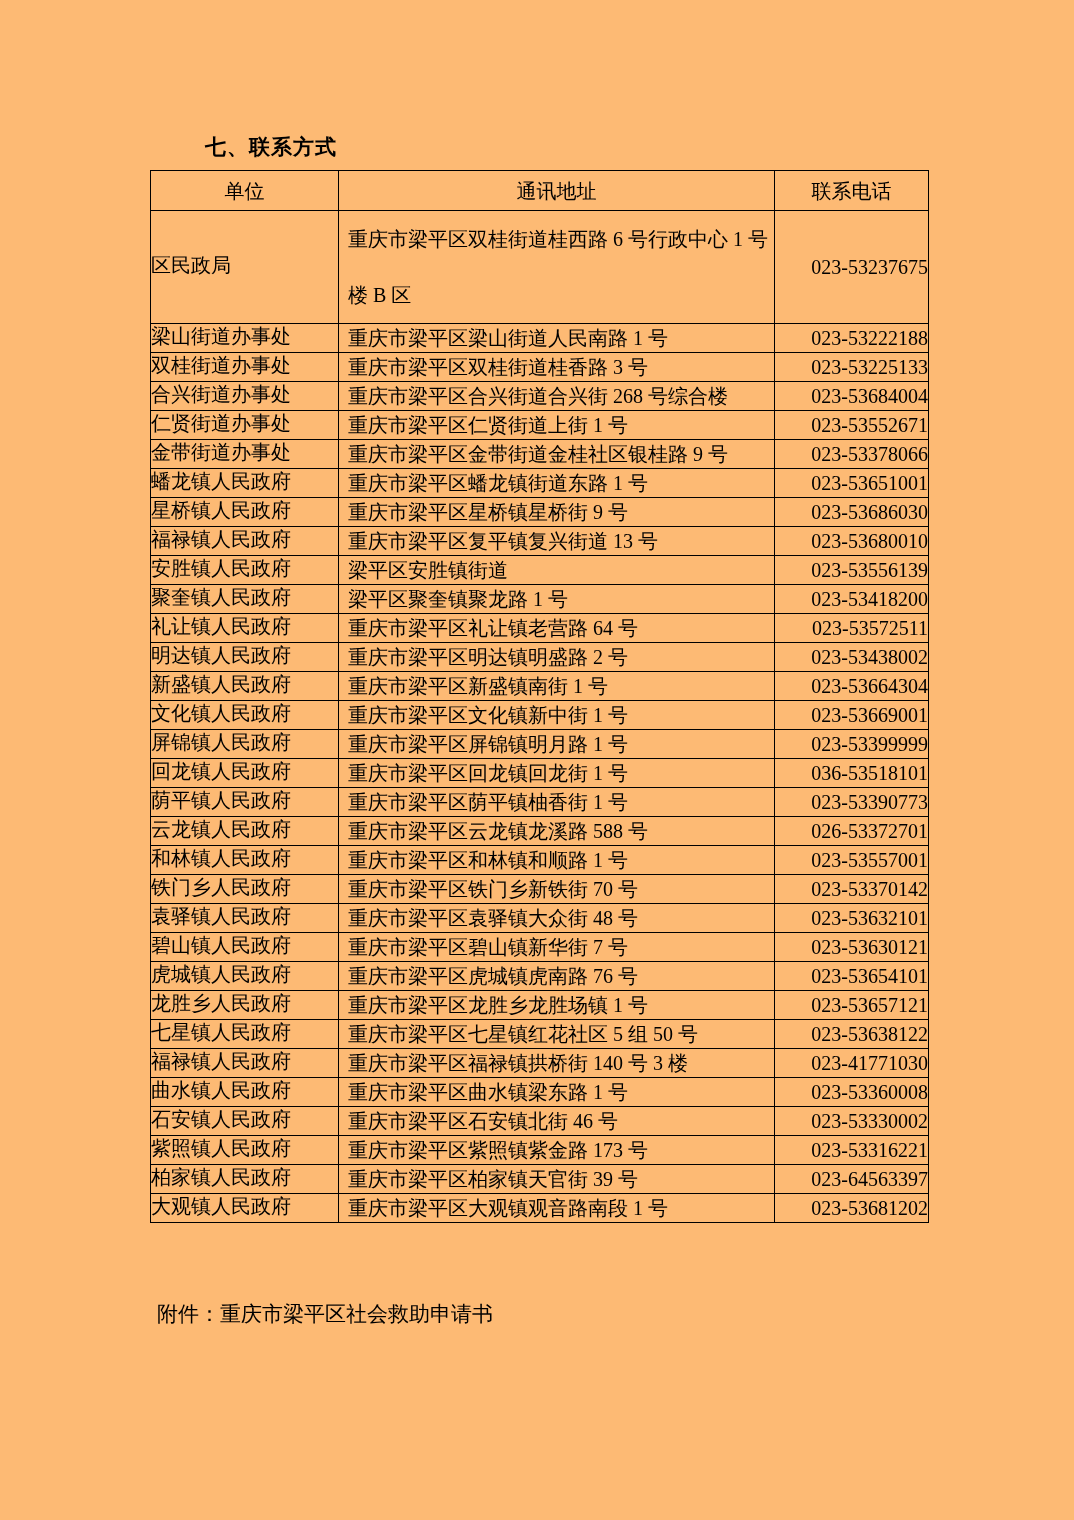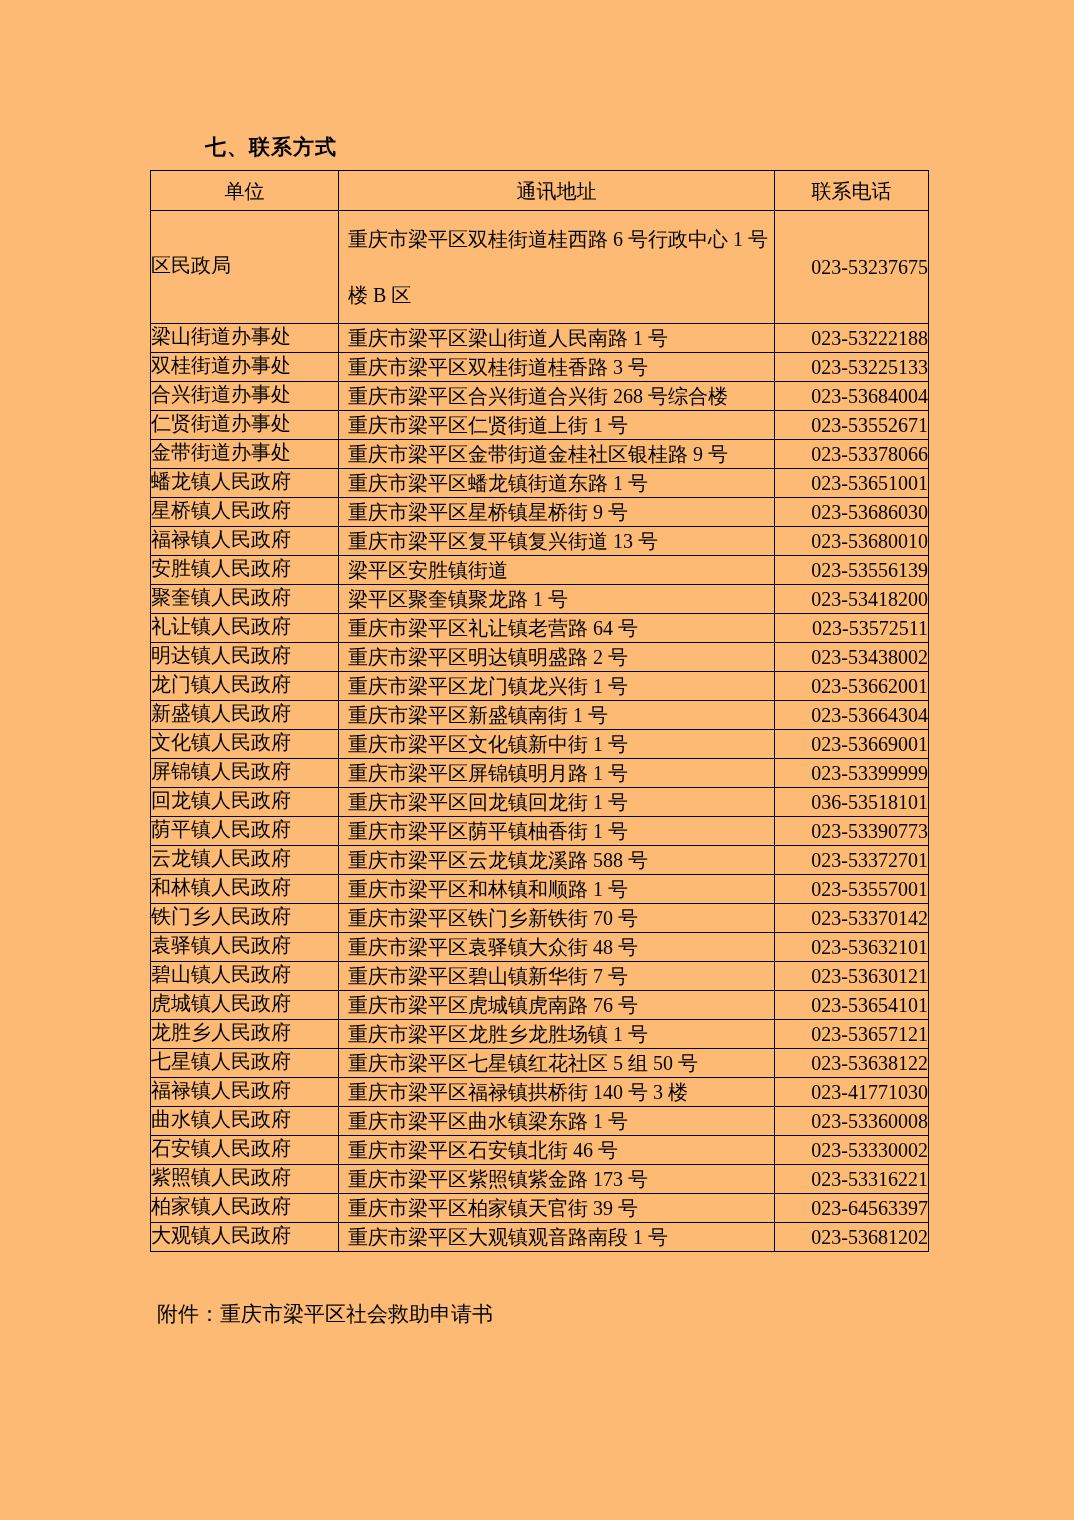--- a/index.html
+++ b/index.html
@@ -153,25 +153,20 @@
           <td class="unit">礼让镇人民政府</td>
           <td class="addr">重庆市梁平区礼让镇老营路 64 号</td>
           <td class="phone">023-53572511</td>
         </tr>
         <tr>
           <td class="unit">明达镇人民政府</td>
           <td class="addr">重庆市梁平区明达镇明盛路 2 号</td>
           <td class="phone">023-53438002</td>
         </tr>
         <tr>
-          <td class="unit">龙门镇人民政府</td>
-          <td class="addr">重庆市梁平区龙门镇龙兴街 1 号</td>
-          <td class="phone">023-53662001</td>
-        </tr>
-        <tr>
           <td class="unit">新盛镇人民政府</td>
           <td class="addr">重庆市梁平区新盛镇南街 1 号</td>
           <td class="phone">023-53664304</td>
         </tr>
         <tr>
           <td class="unit">文化镇人民政府</td>
           <td class="addr">重庆市梁平区文化镇新中街 1 号</td>
           <td class="phone">023-53669001</td>
         </tr>
         <tr>
@@ -185,21 +180,21 @@
           <td class="phone">036-53518101</td>
         </tr>
         <tr>
           <td class="unit">荫平镇人民政府</td>
           <td class="addr">重庆市梁平区荫平镇柚香街 1 号</td>
           <td class="phone">023-53390773</td>
         </tr>
         <tr>
           <td class="unit">云龙镇人民政府</td>
           <td class="addr">重庆市梁平区云龙镇龙溪路 588 号</td>
-          <td class="phone">023-53372701</td>
+          <td class="phone">026-53372701</td>
         </tr>
         <tr>
           <td class="unit">和林镇人民政府</td>
           <td class="addr">重庆市梁平区和林镇和顺路 1 号</td>
           <td class="phone">023-53557001</td>
         </tr>
         <tr>
           <td class="unit">铁门乡人民政府</td>
           <td class="addr">重庆市梁平区铁门乡新铁街 70 号</td>
           <td class="phone">023-53370142</td>

